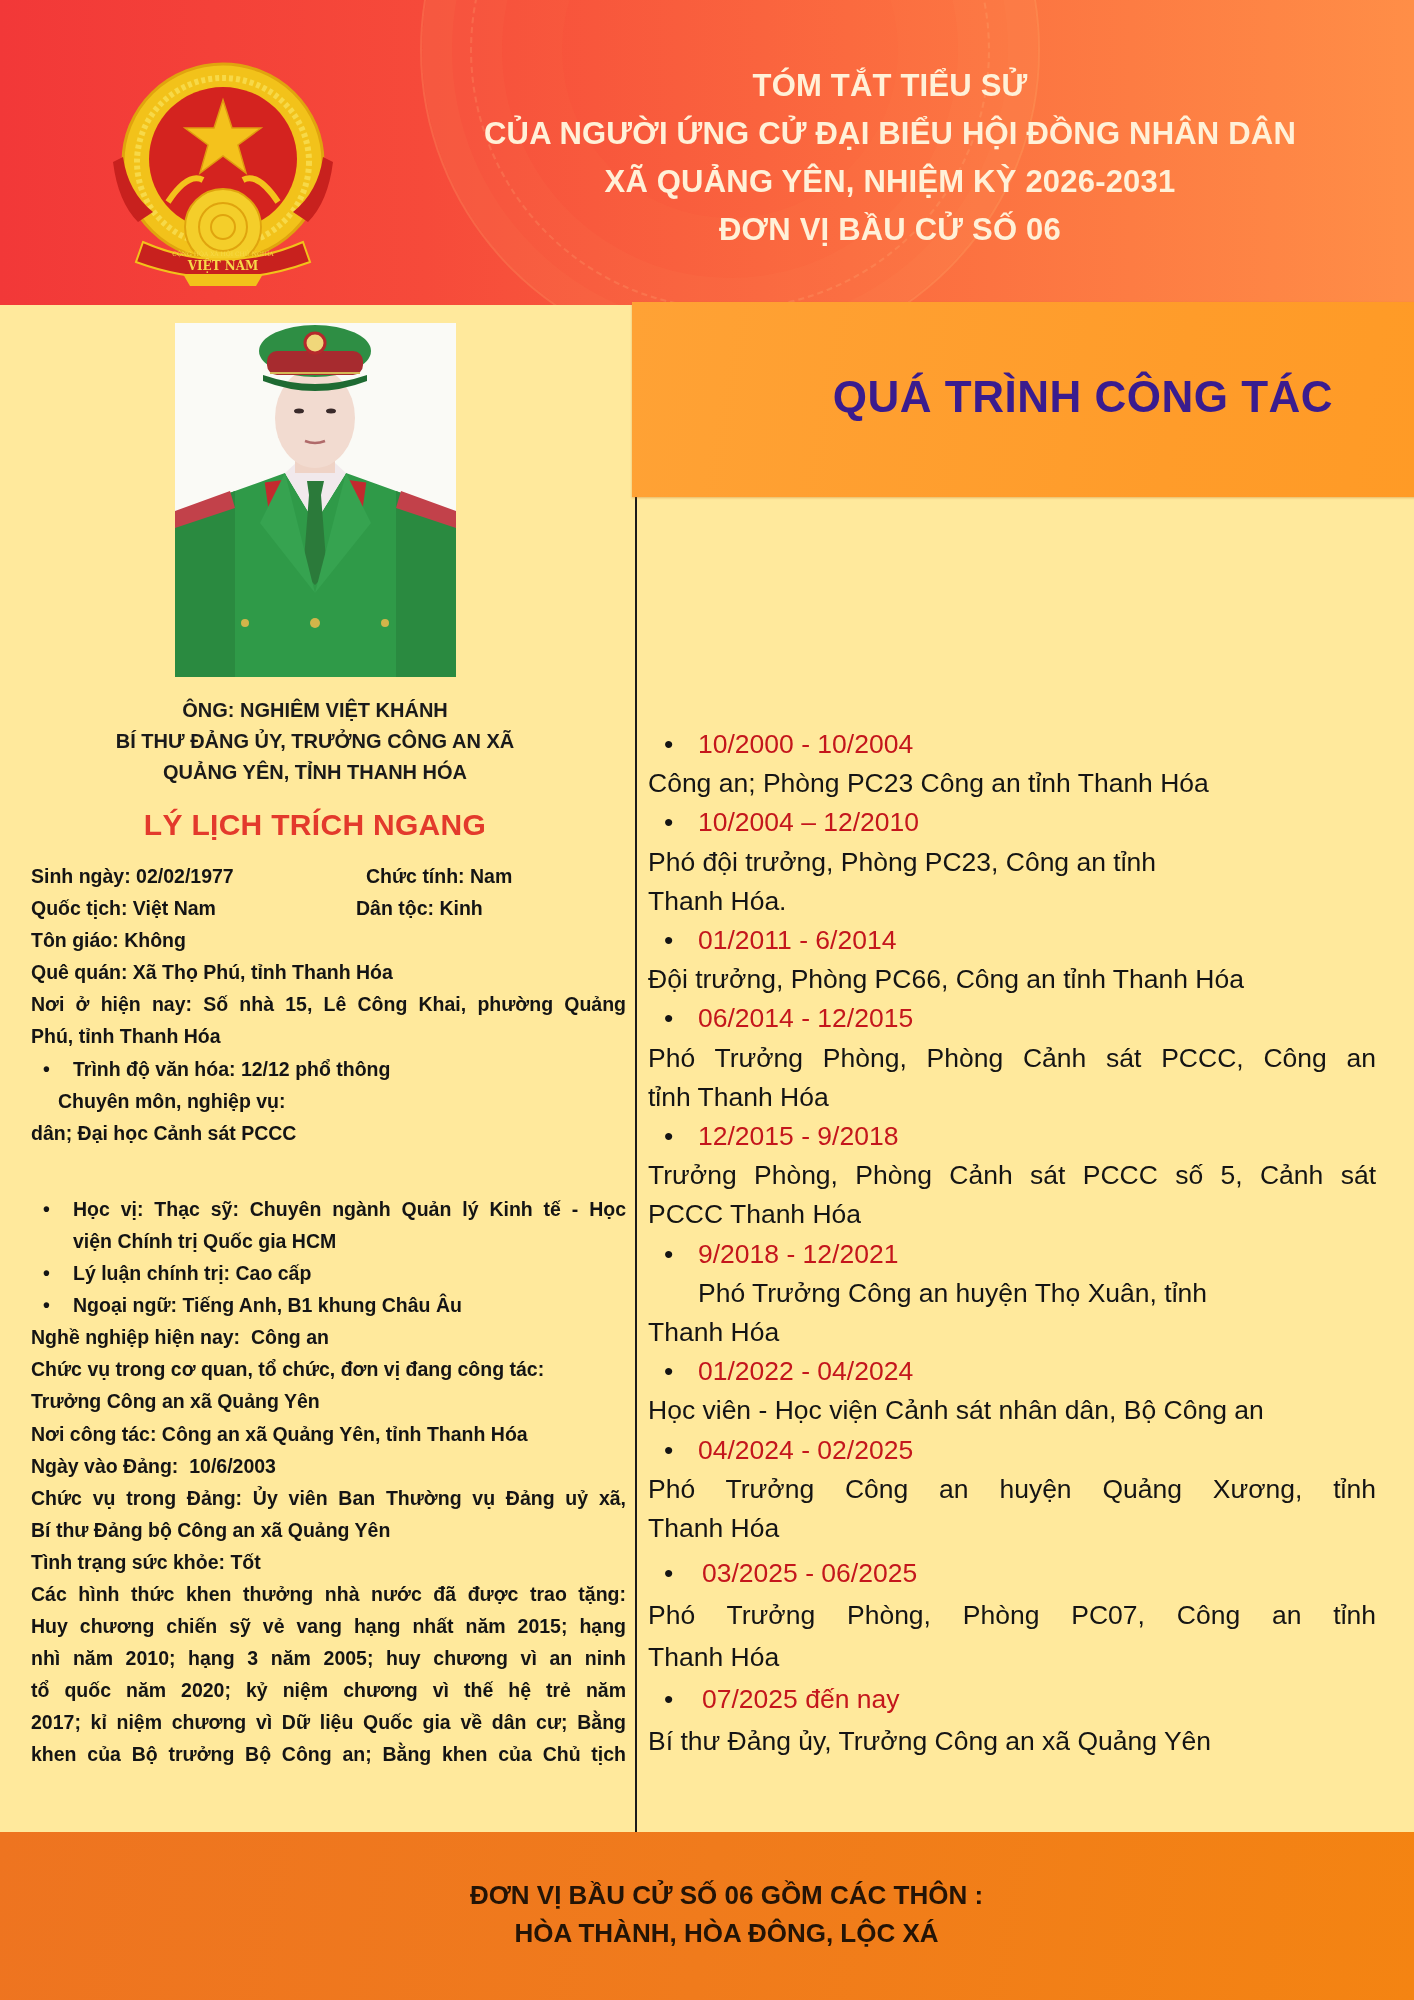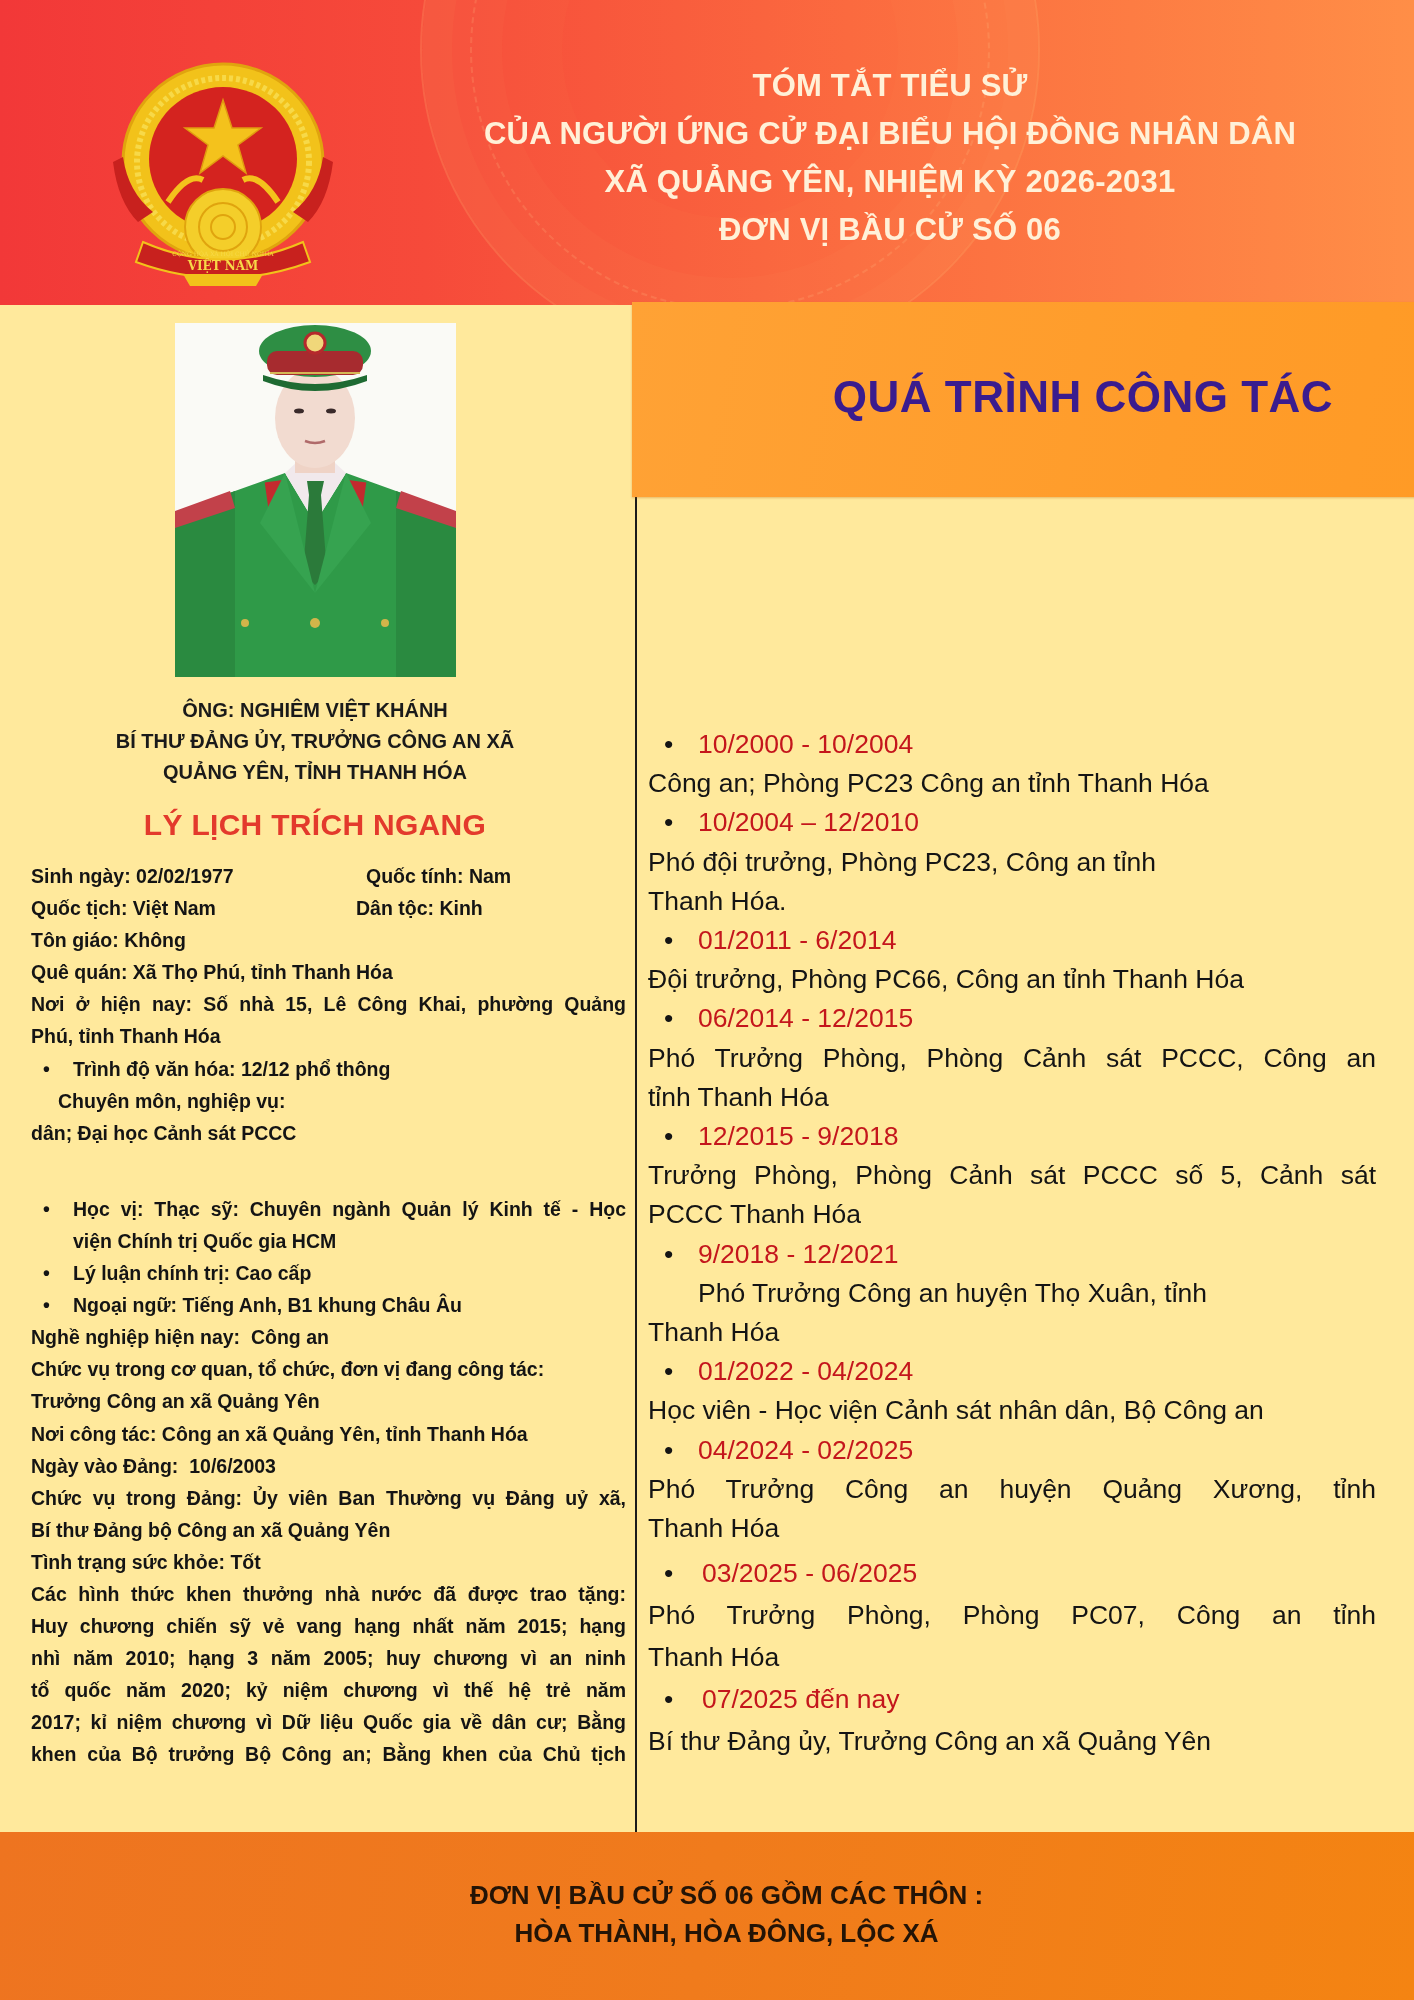--- a/index.html
+++ b/index.html
@@ -196,21 +196,21 @@
   <div>ÔNG: NGHIÊM VIỆT KHÁNH</div>
   <div>BÍ THƯ ĐẢNG ỦY, TRƯỞNG CÔNG AN XÃ</div>
   <div>QUẢNG YÊN, TỈNH THANH HÓA</div>
 </div>
 
 <div class="section-left-title">LÝ LỊCH TRÍCH NGANG</div>
 
 <div class="bio">
   <div class="row2">
     <div class="c1 line">Sinh ngày: 02/02/1977</div>
-    <div class="line">Quốc tính: Nam</div>
+    <div class="line">Chức tính: Nam</div>
   </div>
   <div class="row2">
     <div class="c1 line" style="width:325px">Quốc tịch: Việt Nam</div>
     <div class="line">Dân tộc: Kinh</div>
   </div>
   <div class="line">Tôn giáo: Không</div>
   <div class="line">Quê quán: Xã Thọ Phú, tỉnh Thanh Hóa</div>
   <div class="line just">Nơi ở hiện nay: Số nhà 15, Lê Công Khai, phường Quảng</div>
   <div class="line">Phú, tỉnh Thanh Hóa</div>
   <div class="line bullet">

